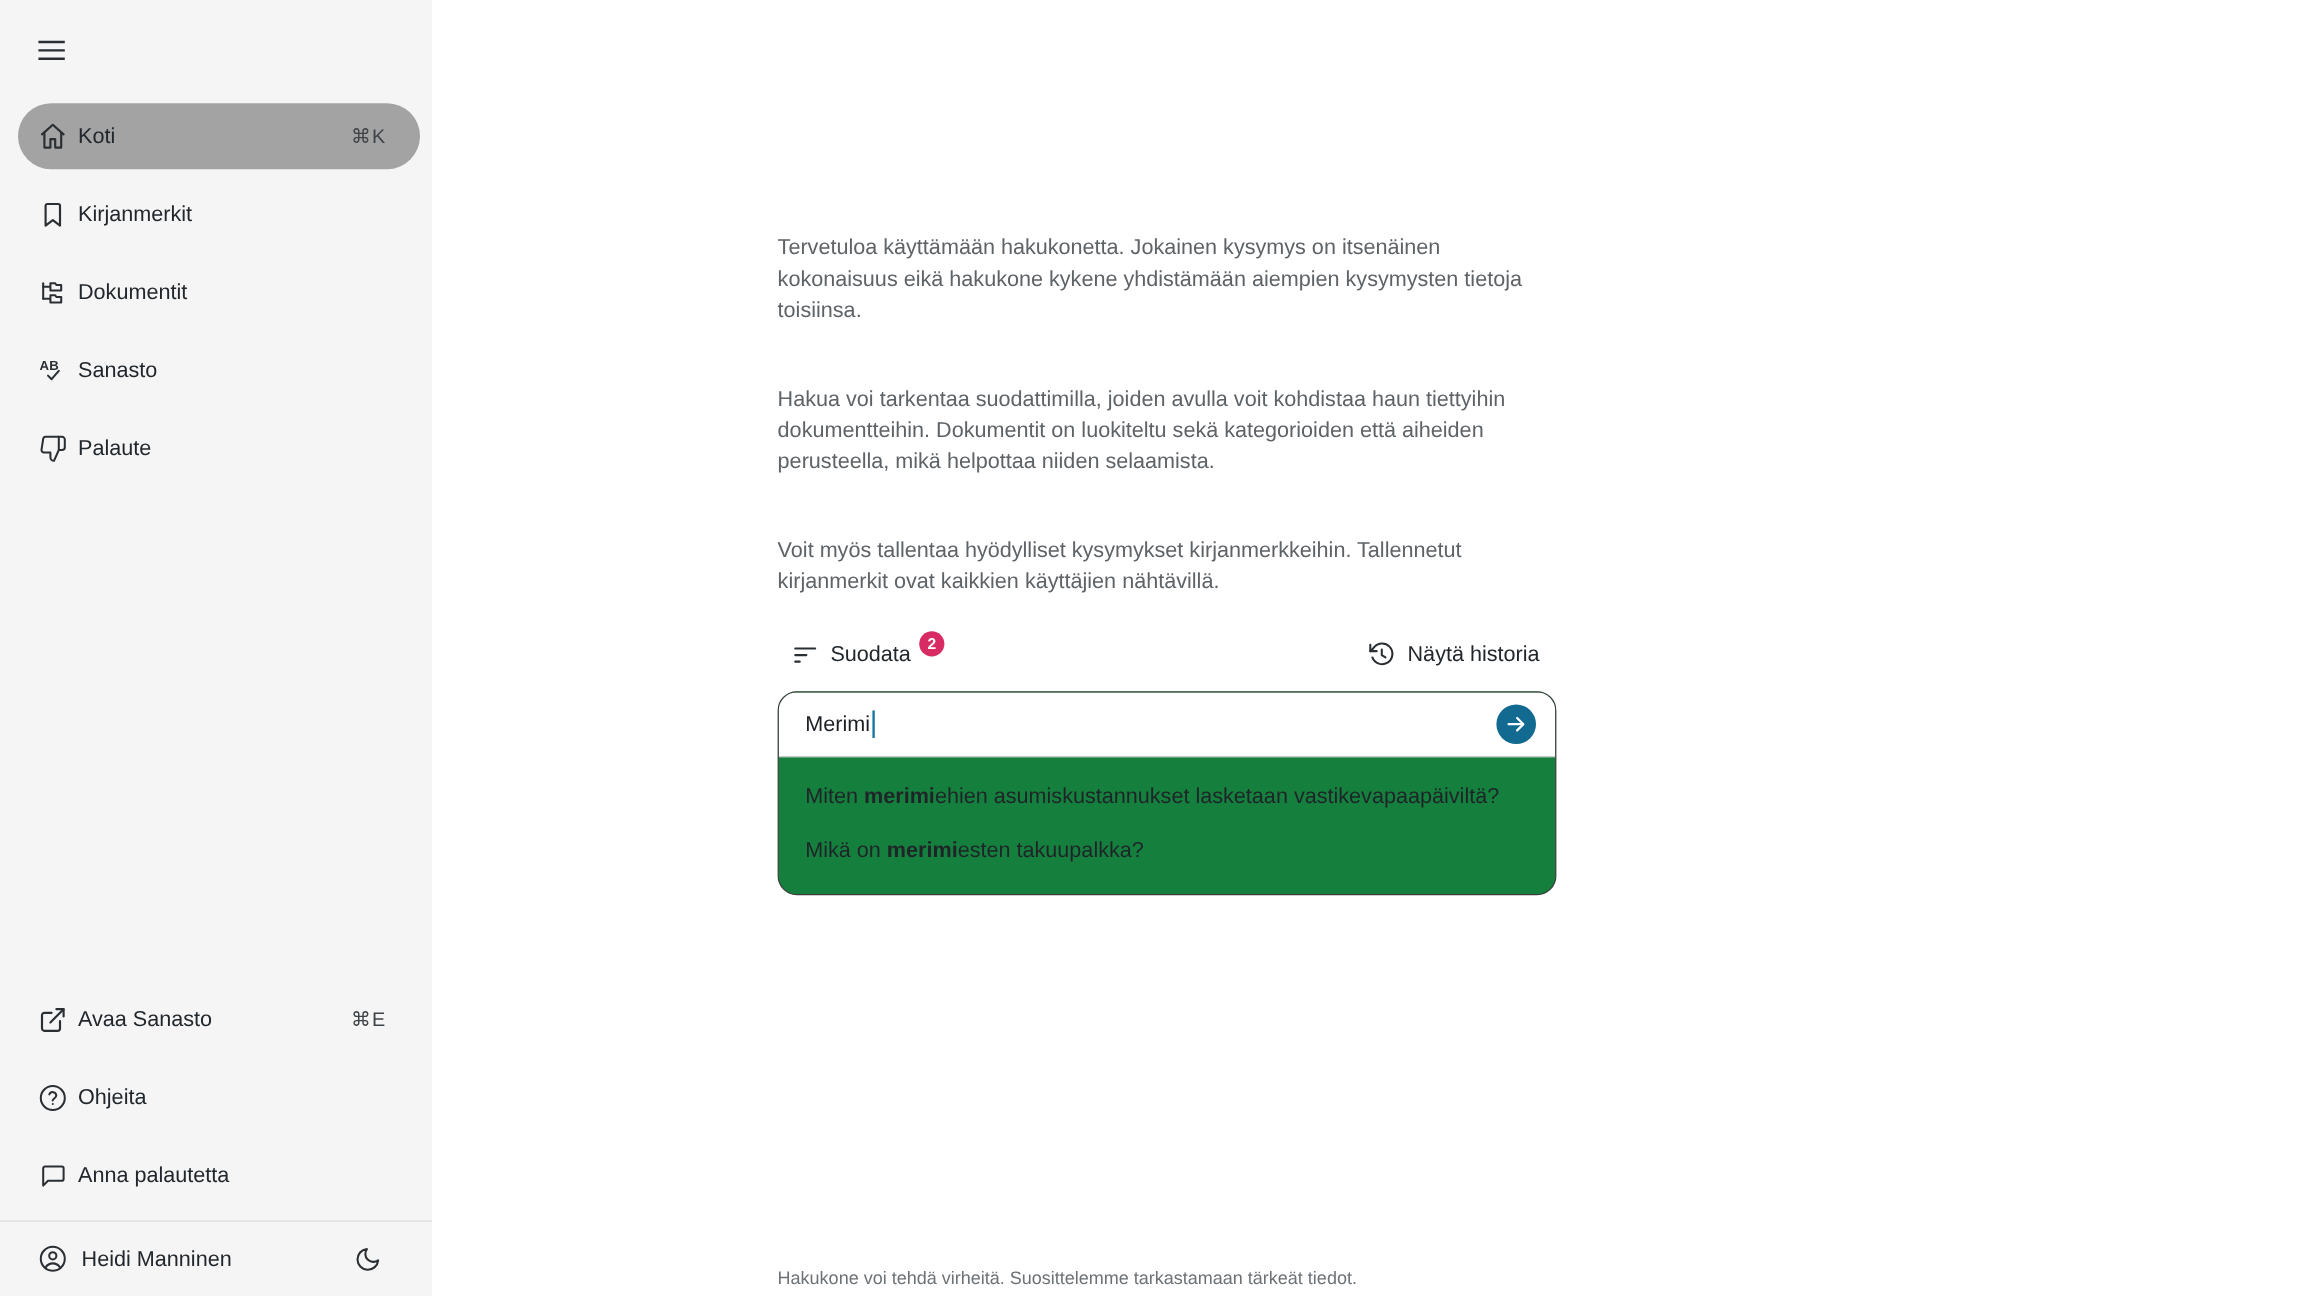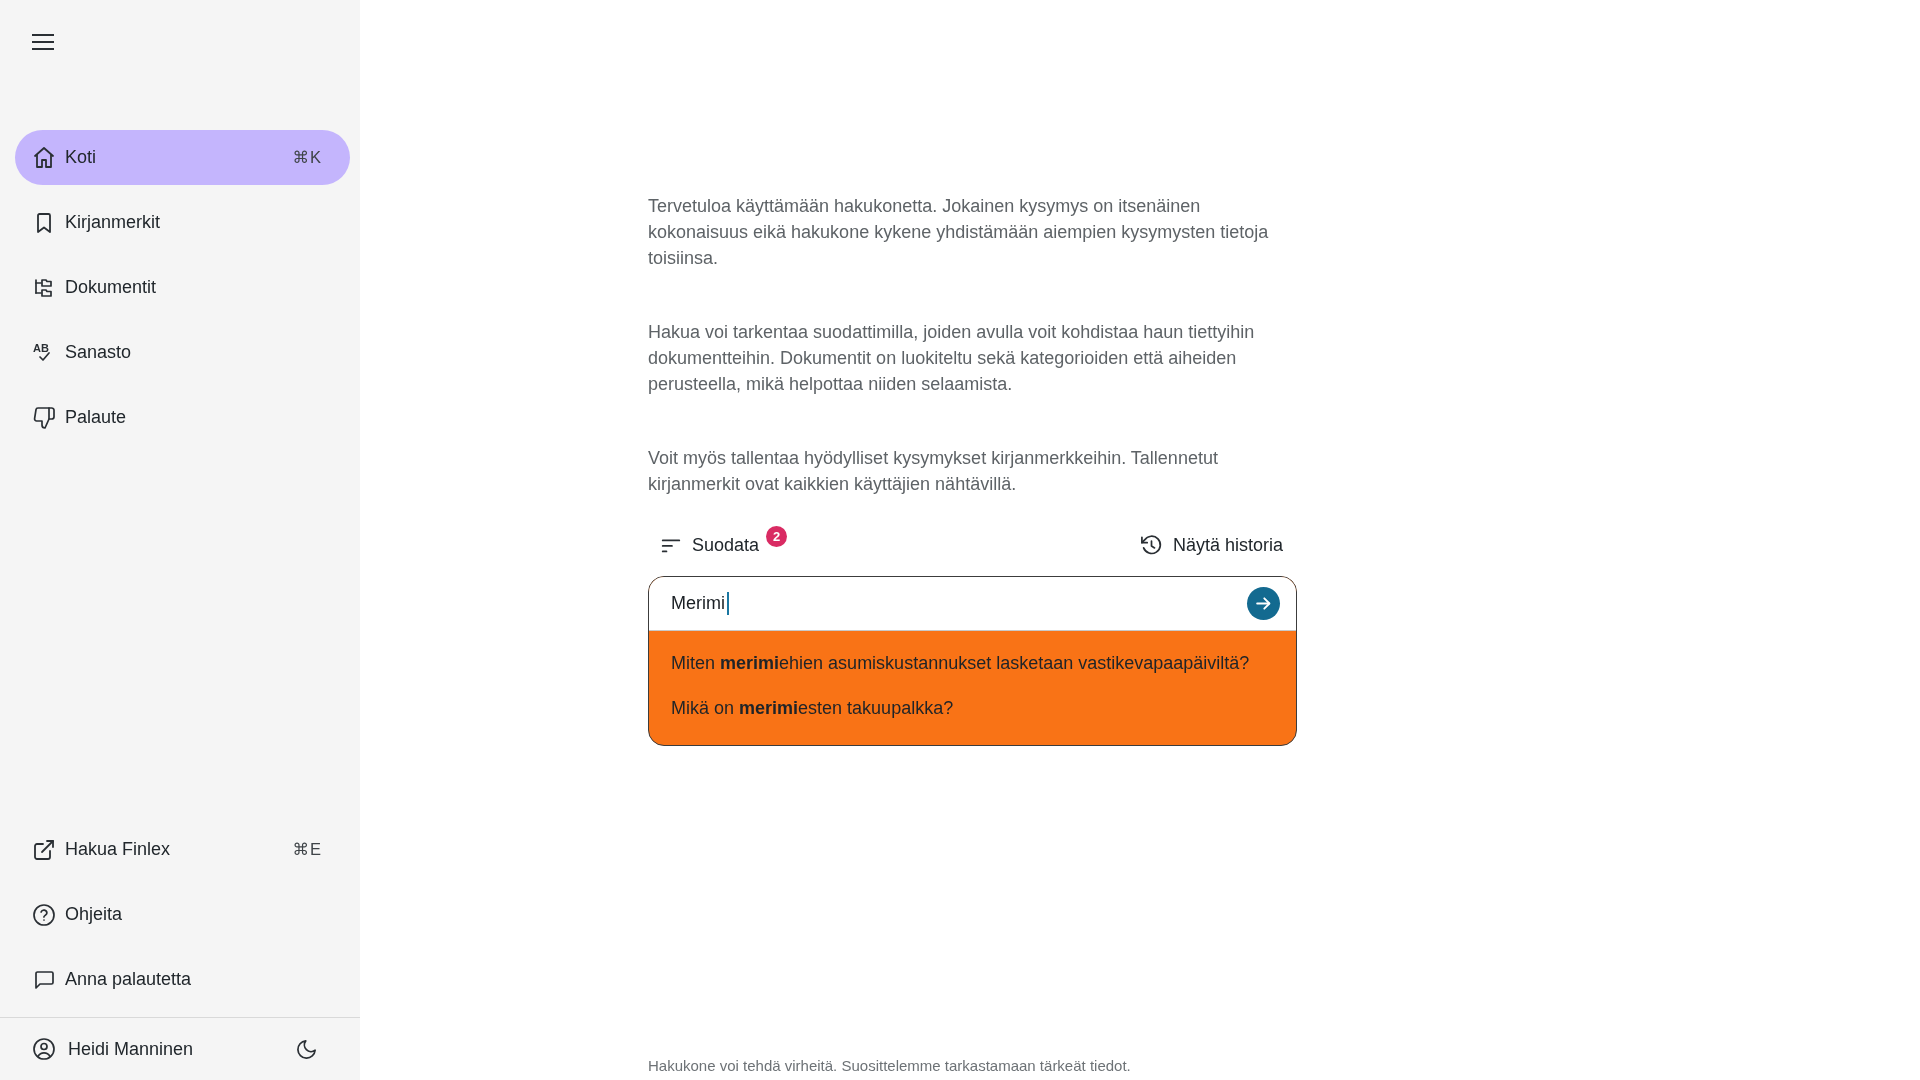--- a/index.html
+++ b/index.html
@@ -33,21 +33,21 @@
     align-items: center;
     height: 55px;
     margin: 0 10px 10px 15px;
     padding-left: 17px;
     border-radius: 28px;
     cursor: pointer;
     color: #21272c;
   }
   .nav-item .icon { width: 24px; height: 24px; margin-right: 9px; color: #2a2f34; }
   .nav-item .label { font-size: 18px; }
-  .nav-item.active { background: #c4b5fd; margin-top: 44px; }
+  .nav-item.active { background: #a3a3a3; }
   .shortcut {
     margin-left: auto;
     padding-right: 28px;
     font-size: 16.5px;
     color: #3f4448;
     letter-spacing: 1px;
   }
   .sidebar-bottom { margin-top: auto; }
   .user-row {
     height: 63px;
@@ -112,21 +112,21 @@
     margin-left: 7px;
     position: relative;
     top: -9px;
   }
 
   .search-panel {
     margin-top: 16px;
     border: 1px solid #3c3c3c;
     border-radius: 16px;
     overflow: hidden;
-    background: #f97316;
+    background: #15803d;
   }
   .input-row {
     height: 54px;
     background: #ffffff;
     display: flex;
     align-items: center;
     padding: 0 16px 0 22px;
     border-bottom: 1px solid #c9c9c9;
   }
   .search-input {
@@ -243,21 +243,21 @@
 
   <div class="sidebar-bottom">
     <div class="nav-item">
       <span class="icon">
         <svg width="24" height="24" viewBox="0 0 24 24" fill="none" stroke="currentColor" stroke-width="1.8" stroke-linecap="round" stroke-linejoin="round">
             <path d="M18 13v6a2 2 0 0 1-2 2H5a2 2 0 0 1-2-2V8a2 2 0 0 1 2-2h6"></path>
             <polyline points="15 3 21 3 21 9"></polyline>
             <line x1="10" y1="14" x2="21" y2="3"></line>
           </svg>
       </span>
-      <span class="label">Hakua Finlex</span>
+      <span class="label">Avaa Sanasto</span>
       <span class="shortcut">⌘E</span>
     </div>
     <div class="nav-item">
       <span class="icon">
         <svg width="24" height="24" viewBox="0 0 24 24" fill="none" stroke="currentColor" stroke-width="1.7" stroke-linecap="round" stroke-linejoin="round">
             <circle cx="12" cy="12" r="10"></circle>
             <path d="M9.1 9a3 3 0 0 1 5.8 1c0 2-3 2.6-3 4"></path>
             <line x1="12" y1="17" x2="12" y2="17.01"></line>
           </svg>
       </span>

